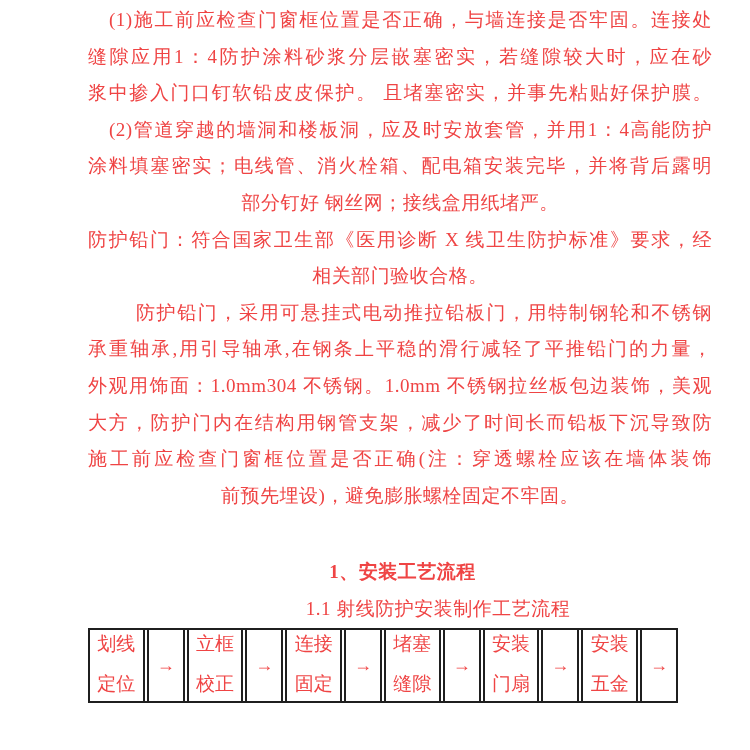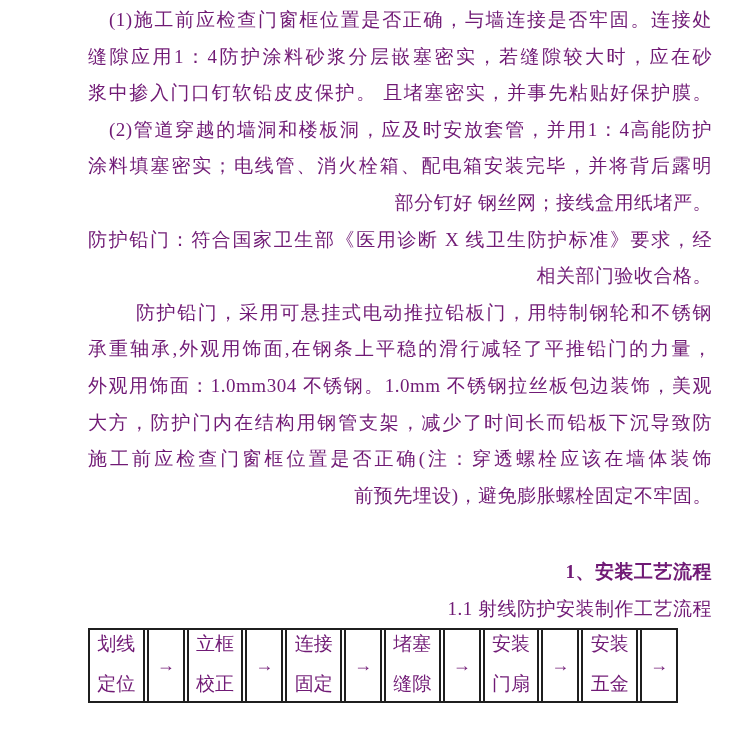--- a/index.html
+++ b/index.html
@@ -8,36 +8,36 @@
     background: #ffffff;
   }
   .page {
     position: relative;
     width: 750px;
     height: 750px;
     background: #ffffff;
     box-sizing: border-box;
     padding: 2px 38px 0 88px;
     font-family: "Liberation Serif", "DejaVu Serif", serif;
-    color: #701a75;
+    color: #ef4444;
     overflow: hidden;
   }
   .ln {
     font-size: 19px;
     line-height: 36.6px;
     height: 36.6px;
     letter-spacing: 0.5px;
   }
   
   .j {
     text-align: justify;
     text-align-last: justify;
   }
   .nj {
-    text-align: right;
+    text-align: center;
     white-space: nowrap;
   }
   .i1 { padding-left: 21px; }   
   .i2 { padding-left: 48px; }   
   .i3 { padding-left: 76px; }   
   .i4 { padding-left: 5px; margin-top: 40px; }    
   .icap { padding-left: 3px; }  
   .bold { font-weight: bold; }
 
   
@@ -79,21 +79,21 @@
 
   <div class="ln j i1">(1)施工前应检查门窗框位置是否正确，与墙连接是否牢固。连接处</div>
   <div class="ln j">缝隙应用1：4防护涂料砂浆分层嵌塞密实，若缝隙较大时，应在砂</div>
   <div class="ln j">浆中掺入门口钉软铅皮皮保护。 且堵塞密实，并事先粘贴好保护膜。</div>
   <div class="ln j i1">(2)管道穿越的墙洞和楼板洞，应及时安放套管，并用1：4高能防护</div>
   <div class="ln j">涂料填塞密实；电线管、消火栓箱、配电箱安装完毕，并将背后露明</div>
   <div class="ln nj">部分钉好 钢丝网；接线盒用纸堵严。</div>
   <div class="ln j">防护铅门：符合国家卫生部《医用诊断 X 线卫生防护标准》要求，经</div>
   <div class="ln nj">相关部门验收合格。</div>
   <div class="ln j i2">防护铅门，采用可悬挂式电动推拉铅板门，用特制钢轮和不锈钢</div>
-  <div class="ln j">承重轴承,外观用饰面,在钢条上平稳的滑行减轻了平推铅门的力量，</div>
+  <div class="ln j">承重轴承,用引导轴承,在钢条上平稳的滑行减轻了平推铅门的力量，</div>
   <div class="ln j">外观用饰面：1.0mm304 不锈钢。1.0mm 不锈钢拉丝板包边装饰，美观</div>
   <div class="ln j">大方，防护门内在结构用钢管支架，减少了时间长而铅板下沉导致防</div>
   <div class="ln j">施工前应检查门窗框位置是否正确(注：穿透螺栓应该在墙体装饰</div>
   <div class="ln nj">前预先埋设)，避免膨胀螺栓固定不牢固。</div>
   <div class="ln nj bold i4">1、安装工艺流程</div>
   <div class="ln nj i3">1.1 射线防护安装制作工艺流程</div>
 
   <div class="flow">
     <div class="cell step">
       <span class="steptext">划线</span>

